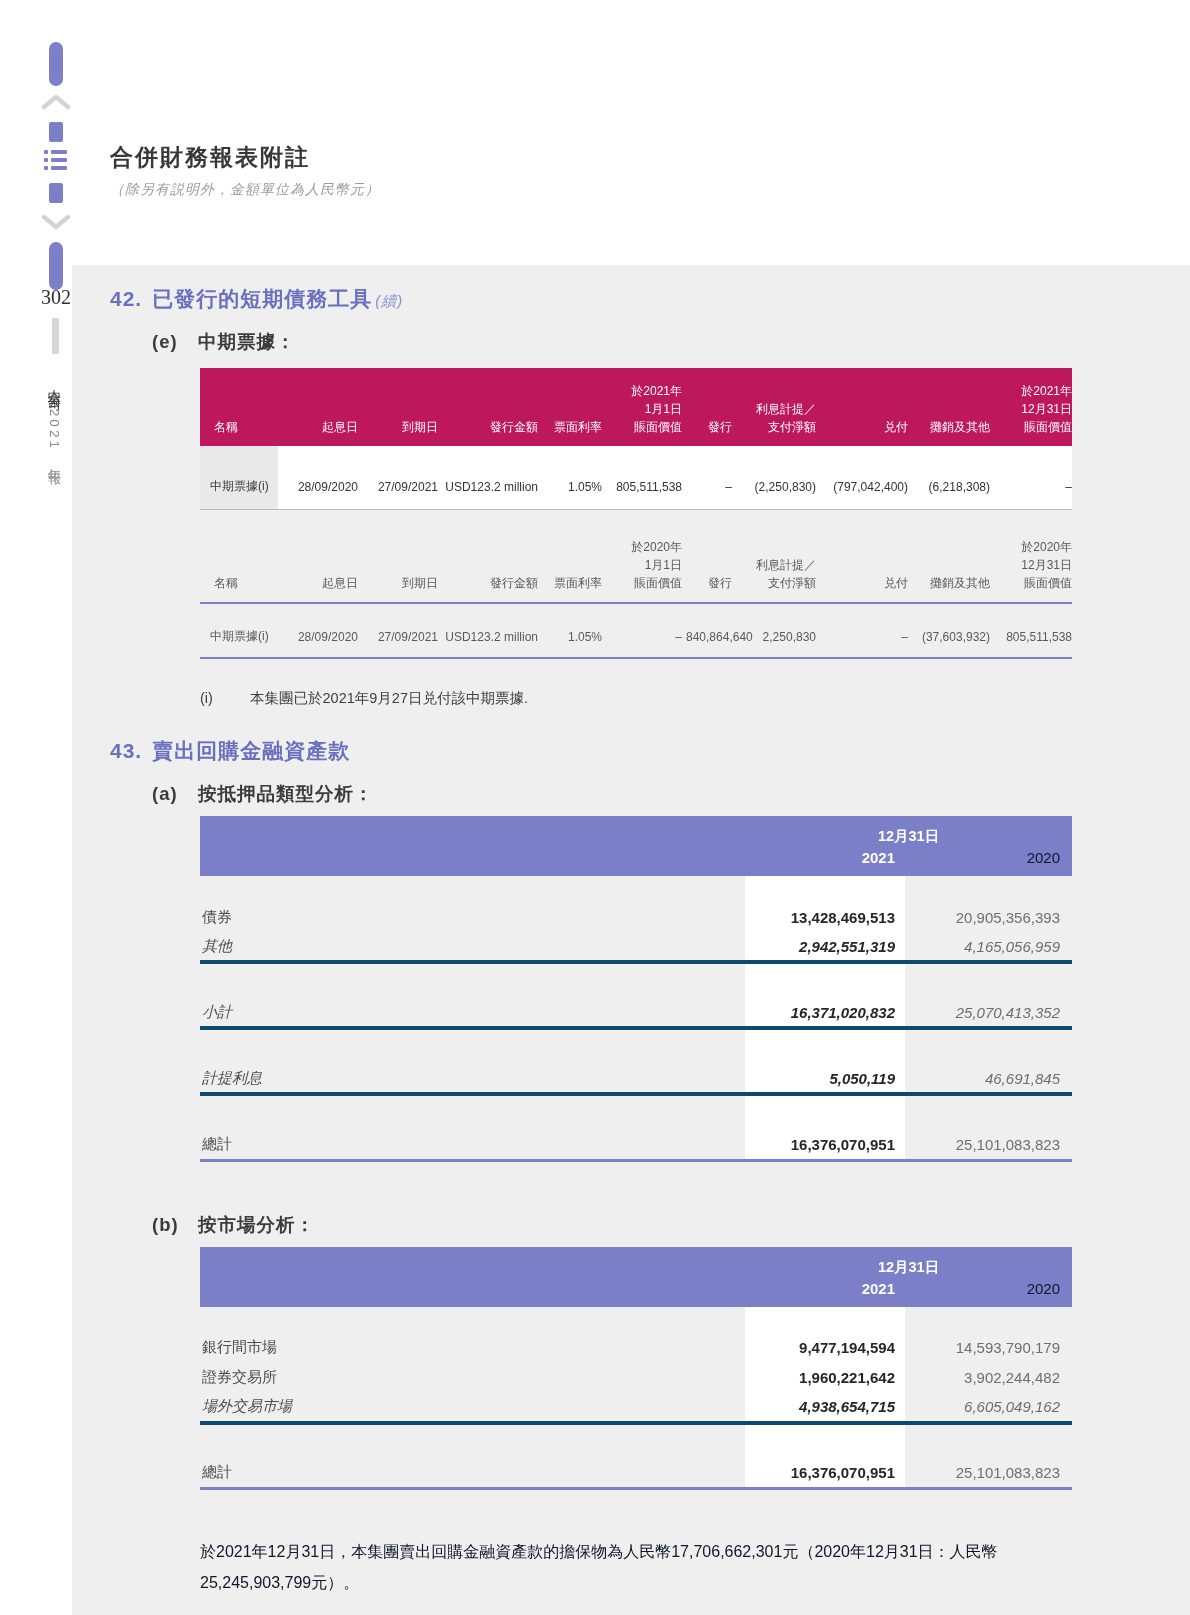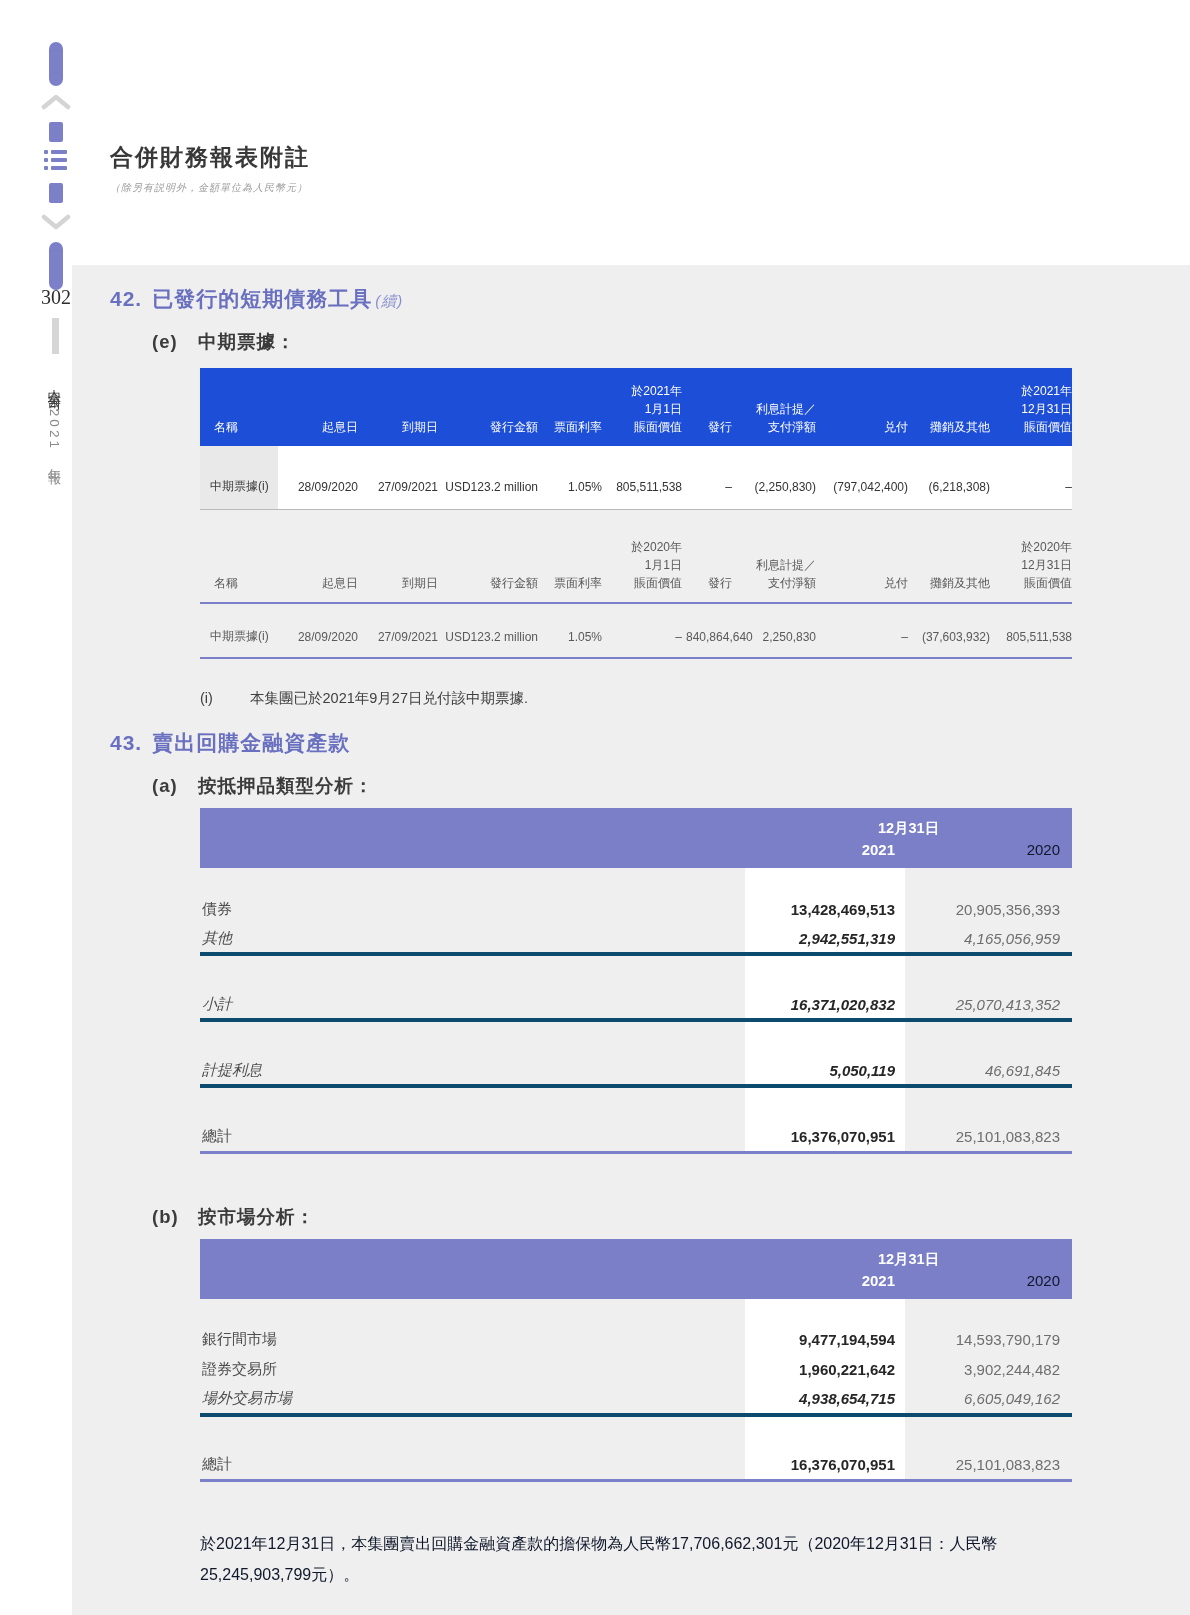--- a/index.html
+++ b/index.html
@@ -25,21 +25,21 @@
     font-family:"Liberation Serif",serif;font-size:20px;color:#2d2d2d;}
   .grey-bar{position:absolute;left:52px;top:318px;width:7px;height:36px;background:#d6d6d6;}
   .side-text{position:absolute;left:45px;top:378px;writing-mode:vertical-rl;
     font-size:13.5px;color:#3a3a3a;letter-spacing:3px;}
   .side-text .dot{color:#8f8f8f;padding:6px 0;font-size:11px;}
   .side-text .yr{color:#8a8a8a;}
   
   .doc-header{position:absolute;left:110px;top:142px;}
   .doc-header h1{margin:0;font-family:"Liberation Serif",serif;font-weight:600;
     font-size:23px;color:#383838;letter-spacing:2px;}
-  .subtitle{font-style:italic;font-size:10px;color:#9b9b9b;margin-top:8px;letter-spacing:1px;}
+  .subtitle{font-style:italic;font-size:14px;color:#9b9b9b;margin-top:8px;letter-spacing:1px;}
   
   .panel{position:absolute;left:72px;top:265px;right:0;bottom:0;background:#efefef;
     padding:16px 0 0 38px;box-sizing:border-box;}
   .sec-heading{font-size:21px;font-weight:bold;color:#6a70c0;letter-spacing:1px;margin:4px 0 0 0;}
   .sec-num{margin-right:10px;}
   .sec-cont{font-style:italic;font-weight:normal;font-size:15px;color:#8a8fd0;margin-left:3px;}
   .sub-heading{font-size:18.5px;font-weight:bold;color:#3b3b3b;margin:16px 0 0 42px;letter-spacing:1px;}
   .sub-label{display:inline-block;width:46px;}
   
   .notes-table{width:872px;border-collapse:collapse;table-layout:fixed;margin:14px 0 0 90px;}
@@ -48,21 +48,21 @@
   .notes-table col.c4{width:64px;}  .notes-table col.c5{width:80px;}
   .notes-table col.c6{width:50px;}  .notes-table col.c7{width:84px;}
   .notes-table col.c8{width:92px;}  .notes-table col.c9{width:82px;}
   .notes-table col.c10{width:82px;}
   .notes-table th{font-weight:normal;font-size:12px;vertical-align:bottom;
     text-align:right;padding:14px 0 10px 4px;}
   .notes-table th .hl{line-height:18px;}
   .notes-table th.c-name{text-align:left;padding-left:14px;}
   .notes-table td{font-size:12px;text-align:right;padding:32px 0 14px 4px;}
   .notes-table td.c-name{text-align:left;padding-left:10px;}
-  .t2021 th{background:#1d4ed8;color:#ffffff;}
+  .t2021 th{background:#be185d;color:#ffffff;}
   .t2021 td{background:#ffffff;color:#333333;border-bottom:1px solid #b9b9b9;}
   .t2021 td.c-name{background:#e9e9e9;color:#3a3a3a;}
   .t2020 th{background:transparent;color:#595959;border-bottom:2px solid #7b80c8;}
   .t2020 td{background:transparent;color:#595959;border-bottom:2px solid #7b80c8;
     padding:24px 0 12px 4px;}
   
   .footnote{margin:30px 0 0 90px;font-size:14.5px;color:#3f3f3f;}
   .fn-label{display:inline-block;width:50px;}
   
   .sum-table{width:872px;border-collapse:collapse;table-layout:fixed;margin:10px 0 0 90px;}
@@ -273,21 +273,21 @@
         <td>(37,603,932)</td>
         <td>805,511,538</td>
       </tr>
     </tbody>
   </table>
 
   <div class="footnote">
     <span class="fn-label">(i)</span><span>本集團已於2021年9月27日兑付該中期票據.</span>
   </div>
 
-  <div class="sec-heading" style="margin-top:21px;">
+  <div class="sec-heading" style="margin-top:29px;">
     <span class="sec-num">43.</span><span>賣出回購金融資產款</span>
   </div>
 
   <div class="sub-heading">
     <span class="sub-label">(a)</span><span>按抵押品類型分析：</span>
   </div>
 
   <table class="sum-table">
     <colgroup>
         <col class="cl">

